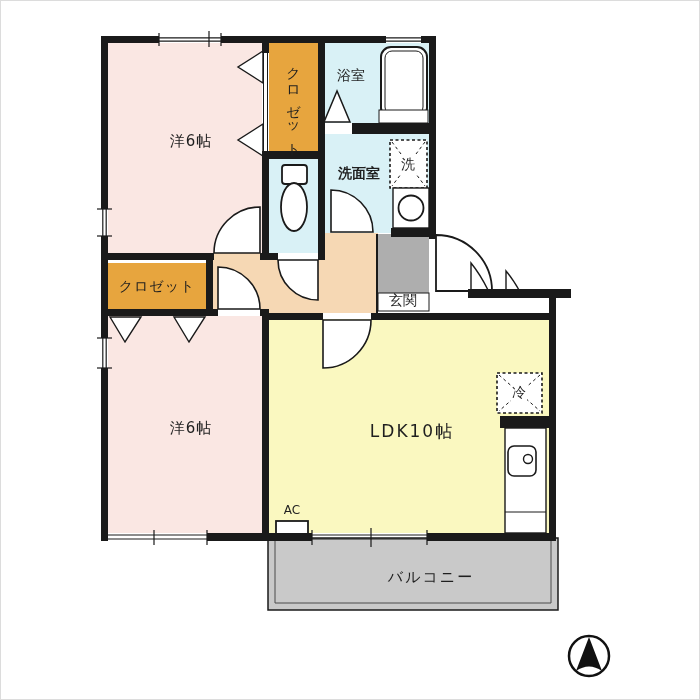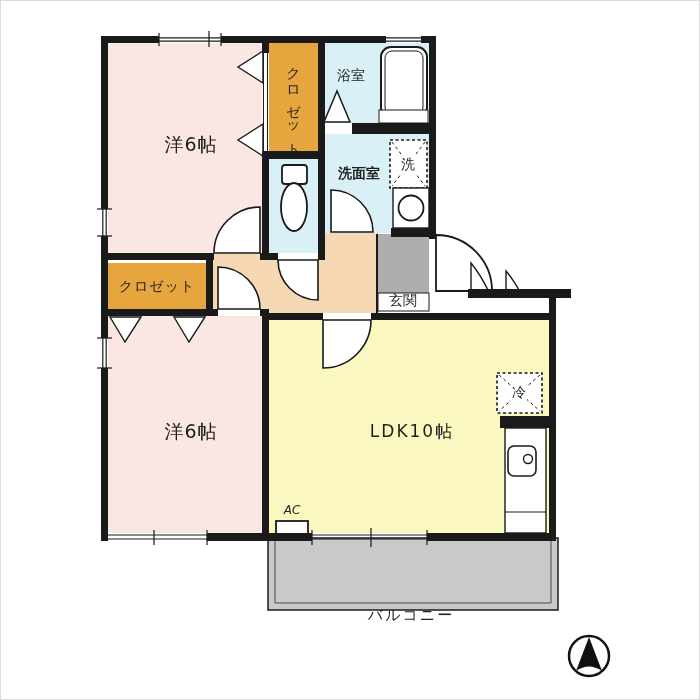--- a/index.html
+++ b/index.html
@@ -6,30 +6,30 @@
   .frame{
     position:relative;width:698px;height:698px;border:1px solid #dcdcdc;
     background:#fff;overflow:hidden;
     font-family:"DejaVu Sans","Liberation Sans",sans-serif;
   }
   svg{position:absolute;left:0;top:0;}
   .lbl{
     position:absolute;color:#1f1f1f;text-align:center;white-space:nowrap;
     font-family:"DejaVu Sans","Liberation Sans",sans-serif;
   }
-  .lbl-room{font-size:19px;letter-spacing:1px;}
+  .lbl-room{font-size:15px;letter-spacing:1px;}
   .lbl-small{font-size:14px;}
   .lbl-ldk{font-size:17px;letter-spacing:2px;}
   .lbl-closet-h{font-size:14px;letter-spacing:1px;}
   .lbl-closet-v{
     font-size:14px;letter-spacing:3px;
     writing-mode:vertical-rl;text-orientation:upright;height:102px;
   }
   .lbl-bal{font-size:15px;letter-spacing:2px;}
-  .lbl-ac{font-size:12px;font-style:italic;}
+  .lbl-ac{font-size:12px;}
   .lbl-chip{background:#ffffff;padding:0 1px;}
 </style>
 </head>
 <body>
 
 <div class="frame">
 
 <svg width="700" height="700" viewBox="0 0 700 700">
 
   <rect x="107" y="42" width="154" height="210" fill="#fae7e3"></rect>
@@ -168,15 +168,15 @@
 <div class="lbl lbl-closet-v" style="left:284px;top:52px;">クロゼット</div>
 <div class="lbl lbl-small" style="left:315px;top:66px;width:70px;">浴室</div>
 <div class="lbl lbl-small" style="left:318px;top:164px;width:80px;font-weight:bold;">洗面室</div>
 <div class="lbl lbl-small lbl-chip" style="left:399px;top:155px;">洗</div>
 <div class="lbl lbl-small" style="left:372px;top:254px;width:60px;margin-top:37px;">玄関</div>
 <div class="lbl lbl-closet-h" style="left:106px;top:277px;width:100px;">クロゼット</div>
 <div class="lbl lbl-room" style="left:130px;top:418px;width:120px;">洋6帖</div>
 <div class="lbl lbl-ldk" style="left:336px;top:419px;width:150px;">LDK10帖</div>
 <div class="lbl lbl-small lbl-chip" style="left:510px;top:383px;">冷</div>
 <div class="lbl lbl-ac" style="left:277px;top:502px;width:28px;">AC</div>
-<div class="lbl lbl-bal" style="left:335px;top:567px;width:150px;margin-top:38px;">バルコニー</div>
+<div class="lbl lbl-bal" style="left:355px;top:567px;width:150px;">バルコニー</div>
 
 </div>
 
 </body></html>

